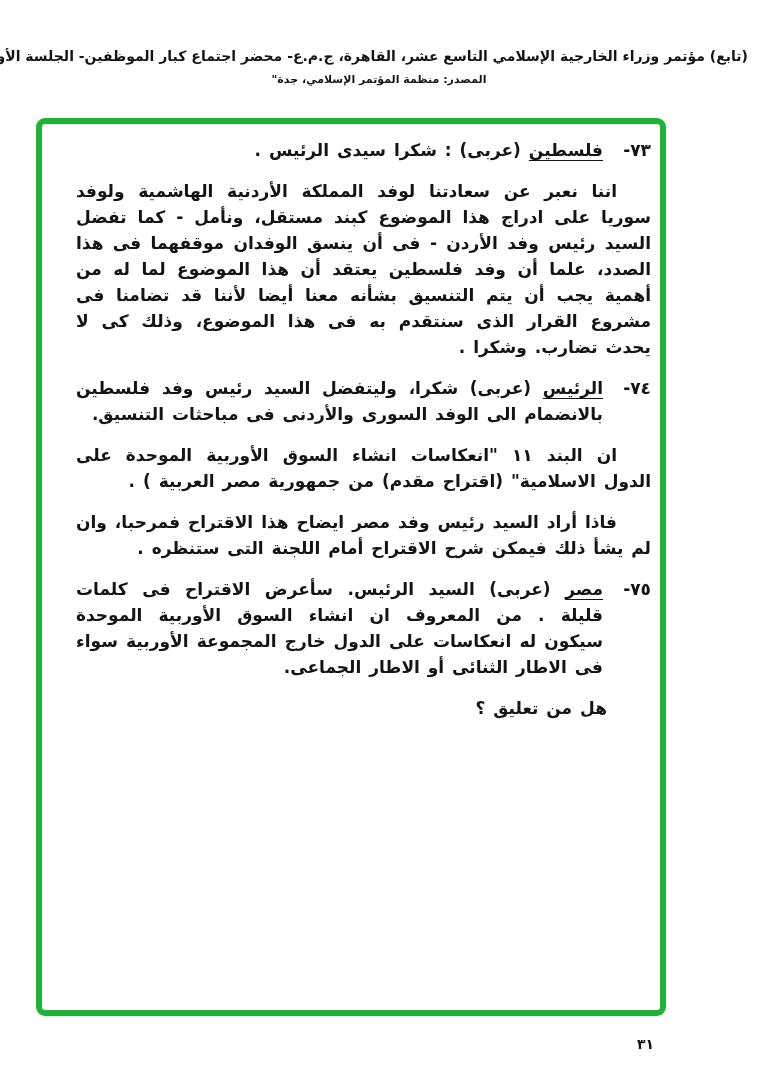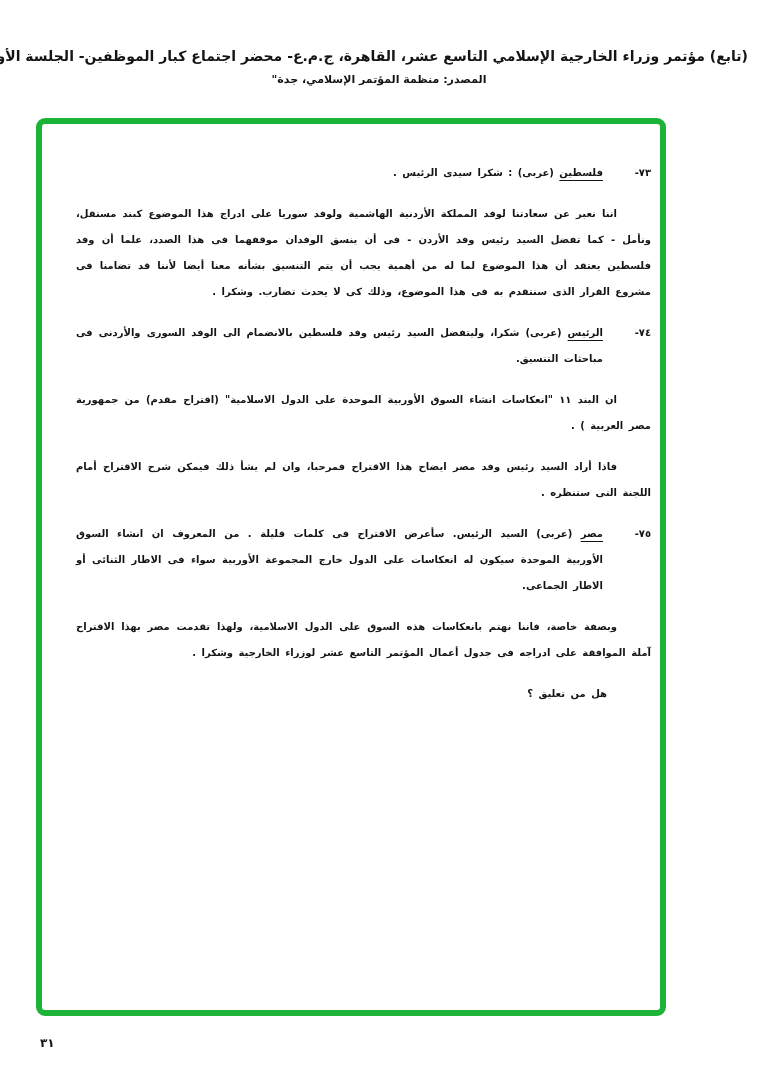--- a/index.html
+++ b/index.html
@@ -33,27 +33,26 @@
     width:630px;height:898px;
     border:6px solid #1db337;
     border-radius:9px;
     box-sizing:border-box;
     background:transparent;
   }
   .content{
     direction:rtl;
     text-align:justify;
     padding:13px 9px 0 34px;
-    font-size:10px;
+    font-size:17px;
     font-weight:bold;
     line-height:26px;
     word-spacing:2px;
     height:860px;
     overflow:hidden;
-    margin-top:23px;
   }
   .numbered{
     padding-right:48px;
     text-indent:-48px;
     margin:15px 0 0 0;
   }
   .numbered:first-child{margin-top:0;}
   .num{
     display:inline-block;
     width:48px;
@@ -64,25 +63,25 @@
     text-decoration:underline;
     text-underline-offset:4px;
   }
   .sub{
     margin:15px 0 0 0;
     text-indent:34px;
   }
   .sub.short{text-indent:44px;}
   .page-footer{
     position:absolute;
-    left:40px;top:1036px;
+    left:24px;top:1036px;
     width:630px;
-    text-align:left;
+    text-align:right;
     direction:rtl;
-    font-size:12px;
+    font-size:14px;
     font-weight:bold;
   }
 </style>
 </head>
 <body>
 
 <div class="doc-header">
   <div class="line1">(تابع) مؤتمر وزراء الخارجية الإسلامي التاسع عشر، القاهرة، ج.م.ع- محضر اجتماع كبار الموظفين- الجلسة الأولي- ٢٨ يوليه ١٩٩٠</div>
   <div class="line2">المصدر: منظمة المؤتمر الإسلامي، جدة"</div>
 </div>
@@ -91,20 +90,19 @@
   <div class="content">
 
     <div class="numbered"><span class="num">٧٣-</span><span class="speaker">فلسطين</span> <span>(عربى) : شكرا سيدى الرئيس .</span></div>
     <p class="sub">اننا نعبر عن سعادتنا لوفد المملكة الأردنية الهاشمية ولوفد سوريا على ادراج هذا الموضوع كبند مستقل، ونأمل - كما تفضل السيد رئيس وفد الأردن - فى أن ينسق الوفدان موقفهما فى هذا الصدد، علما أن وفد فلسطين يعتقد أن هذا الموضوع لما له من أهمية يجب أن يتم التنسيق بشأنه معنا أيضا لأننا قد تضامنا فى مشروع القرار الذى سنتقدم به فى هذا الموضوع، وذلك كى لا يحدث تضارب. وشكرا .</p>
 
     <div class="numbered"><span class="num">٧٤-</span><span class="speaker">الرئيس</span> <span>(عربى) شكرا، وليتفضل السيد رئيس وفد فلسطين بالانضمام الى الوفد السورى والأردنى فى مباحثات التنسيق.</span></div>
     <p class="sub">ان البند ١١ "انعكاسات انشاء السوق الأوربية الموحدة على الدول الاسلامية" (اقتراح مقدم) من جمهورية مصر العربية ) .</p>
     <p class="sub">فاذا أراد السيد رئيس وفد مصر ايضاح هذا الاقتراح فمرحبا، وان لم يشأ ذلك فيمكن شرح الاقتراح أمام اللجنة التى ستنظره .</p>
 
     <div class="numbered"><span class="num">٧٥-</span><span class="speaker">مصر</span> <span>(عربى) السيد الرئيس. سأعرض الاقتراح فى كلمات قليلة . من المعروف ان انشاء السوق الأوربية الموحدة سيكون له انعكاسات على الدول خارج المجموعة الأوربية سواء فى الاطار الثنائى أو الاطار الجماعى.</span></div>
-    <p class="sub">وبصفة خاصة، فاننا نهتم بانعكاسات هذه السوق على الدول الاسلامية، ولهذا تقدمت مصر بهذا الاقتراح آملة الموافقة على ادراجه فى جدول أعمال المؤتمر التاسع عشر لوزراء الخارجية وشكرا .</p>
 
     <p class="sub short">هل من تعليق ؟</p>
 
   </div>
 </div>
 
 <div class="page-footer">٣١</div>
 
 </body></html>

